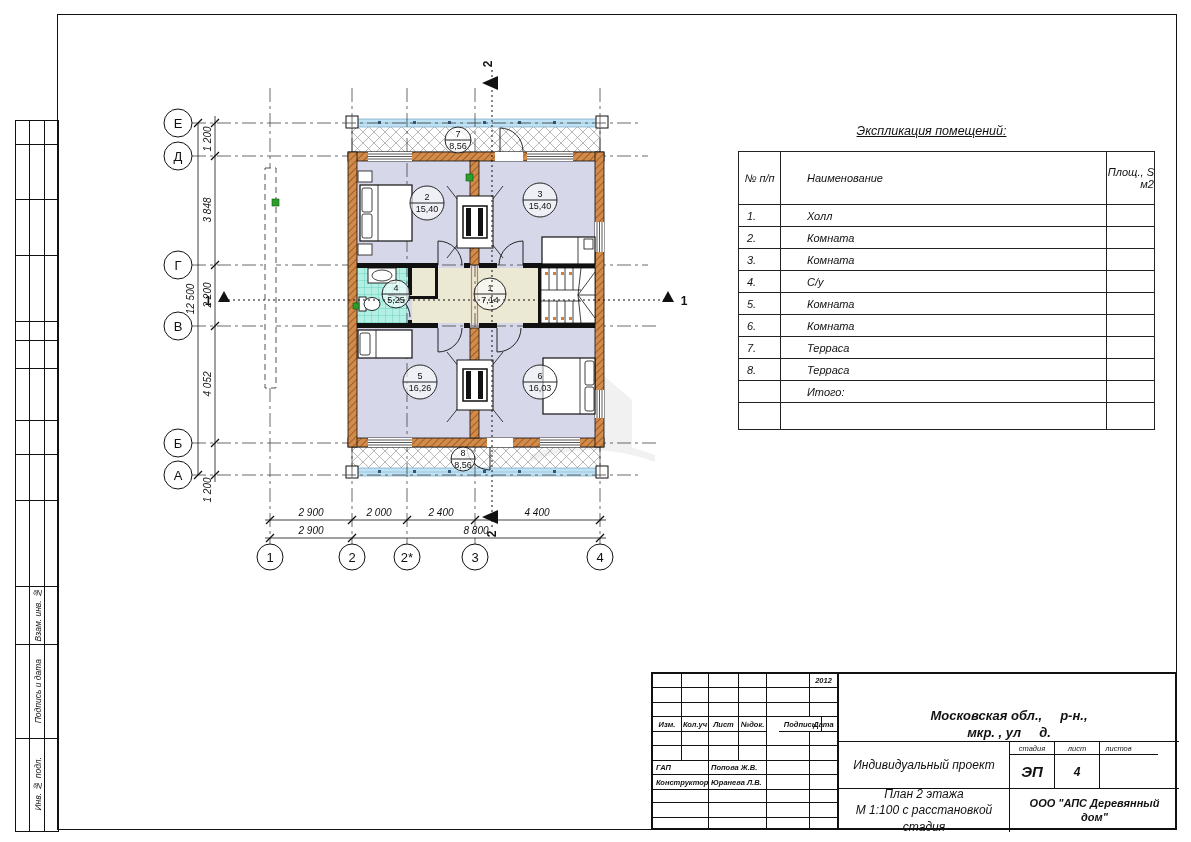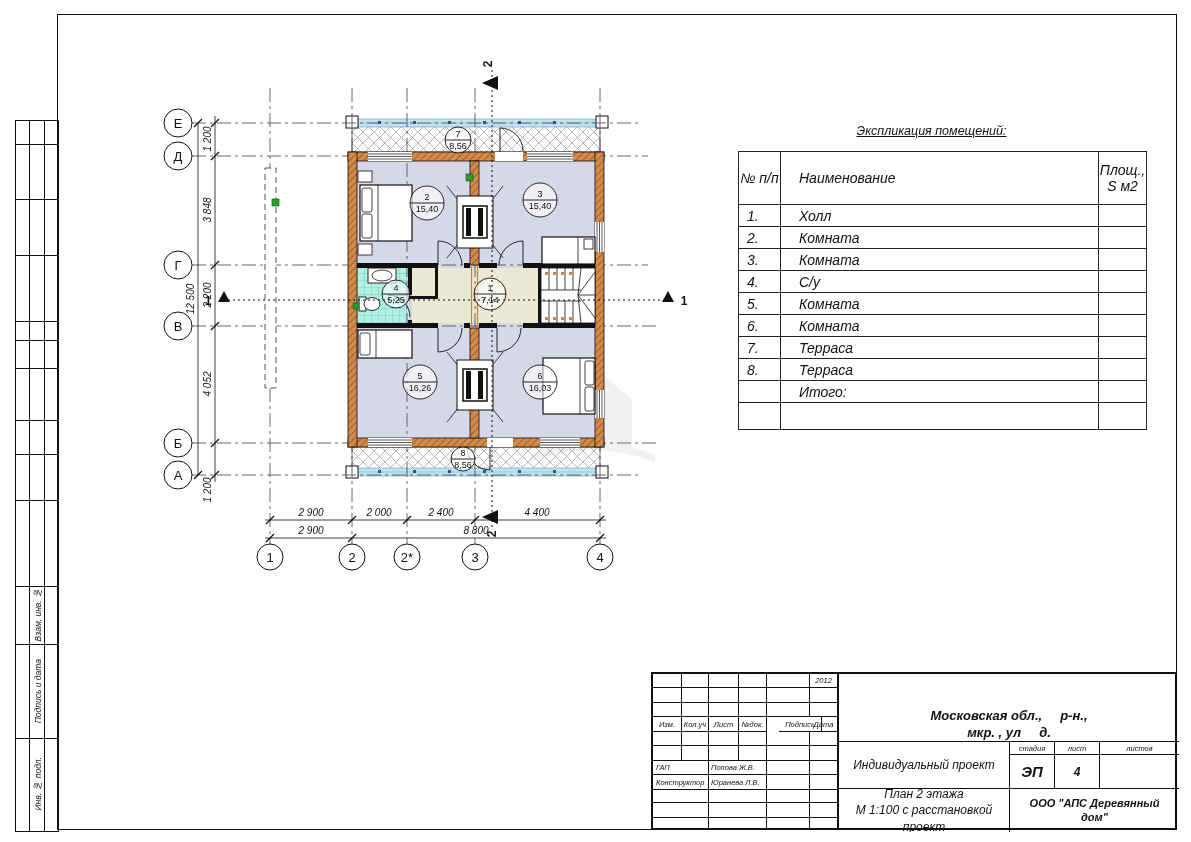--- a/index.html
+++ b/index.html
@@ -10,36 +10,36 @@
   #sidestrip{position:absolute;left:15px;top:120px;width:42px;height:710px;border:1.2px solid #111;}
   #sidestrip .v1,#sidestrip .v2{position:absolute;top:0;bottom:0;width:0;border-left:1px solid #111;}
   #sidestrip .v1{left:13px}#sidestrip .v2{left:28px}
   #sidestrip .hl{position:absolute;left:0;right:0;height:0;border-top:1px solid #111;}
   .vlabel{position:absolute;left:14px;width:15px;display:flex;align-items:center;justify-content:center;}
   .vlabel span{writing-mode:vertical-rl;transform:rotate(180deg);font-style:italic;font-size:8.5px;white-space:nowrap;}
   
   #explic{position:absolute;left:738px;top:124px;width:387px;font-style:italic;}
   #explic .etitle{text-align:center;font-size:12.5px;text-decoration:underline;margin-bottom:13px;}
   #explic table{border-collapse:collapse;width:387px;table-layout:fixed;}
-  #explic th,#explic td{border:1.2px solid #222;font-weight:normal;font-size:14px;font-style:italic;padding:0;}
+  #explic th,#explic td{border:1.2px solid #222;font-weight:normal;font-size:11px;font-style:italic;padding:0;}
   #explic th{height:52px;vertical-align:middle;}
   #explic td{height:21px;}
   #explic .cnum{width:41px;text-align:center;}
-  #explic .cname{width:299px;text-align:left;padding-left:18px;}
+  #explic .cname{width:299px;text-align:left;padding-left:26px;}
   #explic td.cname{}
   #explic td.cnum{text-align:left;padding-left:8px;}
-  #explic .carea{width:47px;text-align:center;}
+  #explic .carea{width:47px;text-align:right;}
   #explic tr.last td{height:26px;}
   
   #stamp{position:absolute;left:651px;top:672px;width:526px;height:158px;border:2px solid #111;box-sizing:border-box;font-style:italic;}
   .cell{position:absolute;box-sizing:border-box;border-right:1px solid #111;border-bottom:1px solid #111;
         font-size:7.5px;display:flex;align-items:center;justify-content:center;overflow:hidden;white-space:nowrap;}
   .nob{border-bottom:none;}
   .thick-r{border-right:2px solid #111;}
-  .bold{font-weight:normal;}
+  .bold{font-weight:bold;}
   #stamp .big{font-size:13px;font-weight:bold;}
   #stamp .addr{font-size:13px;font-weight:bold;line-height:1.25;white-space:pre;text-align:center;}
   #stamp .proj{font-size:12px;}
   #stamp .small{font-size:7.5px;}
   #stamp .stage{font-size:15px;font-weight:bold;}
   #stamp .snum{font-size:12px;font-weight:bold;}
   #stamp .org{font-size:11px;font-weight:bold;white-space:normal;text-align:center;line-height:1.2;}
   #stamp .dtitle{font-size:12px;white-space:normal;text-align:center;line-height:1.35;}
   svg text{font-family:"Liberation Sans",sans-serif;}
   .dimtxt{font-size:10px;font-style:italic;fill:#111;}
@@ -559,24 +559,24 @@
     <div class="cell nob" style="left:114px;top:144px;width:43px;height:10px"></div>
     <div class="cell nob thick-r" style="left:157px;top:144px;width:29px;height:10px"></div>
 
     <div class="cell addr" style="left:186px;top:34px;width:340px;height:34px;border-right:none;flex-direction:column">
       <span>Московская обл.,     р-н.,</span>
       <span>мкр. , ул     д.</span>
     </div>
     <div class="cell proj" style="left:186px;top:68px;width:171px;height:47px">Индивидуальный проект</div>
     <div class="cell small" style="left:357px;top:68px;width:45px;height:13px">стадия</div>
     <div class="cell small" style="left:402px;top:68px;width:45px;height:13px">лист</div>
-    <div class="cell small" style="left:447px;top:68px;width:79px;height:13px;border-right:none">листов</div>
+    <div class="cell small" style="left:426px;top:68px;width:79px;height:13px;border-right:none">листов</div>
     <div class="cell stage" style="left:357px;top:81px;width:45px;height:34px">ЭП</div>
     <div class="cell snum" style="left:402px;top:81px;width:45px;height:34px">4</div>
     <div class="cell" style="left:447px;top:81px;width:79px;height:34px;border-right:none"></div>
     <div class="cell dtitle nob" style="left:186px;top:115px;width:171px;height:43px;flex-direction:column">
       <span>План 2 этажа</span>
-      <span>М 1:100 с расстановкой проект</span>
+      <span>М 1:100 с расстановкой стадия</span>
     </div>
     <div class="cell org nob" style="left:357px;top:115px;width:169px;height:43px;border-right:none;padding:0 6px">ООО "АПС Деревянный дом"</div>
   </div>
 
 </div>
 
 </body></html>

